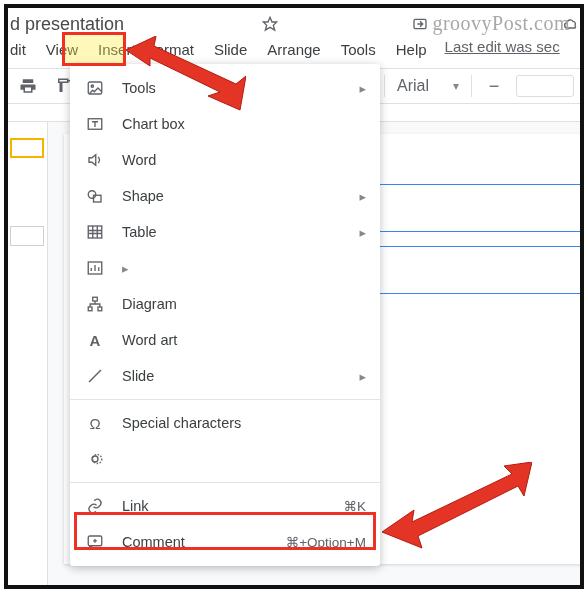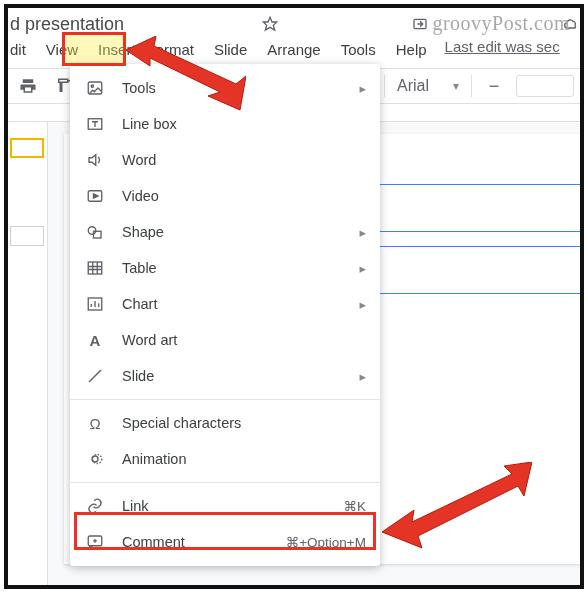--- a/index.html
+++ b/index.html
@@ -166,43 +166,34 @@
       <span class="lbl">Tools</span>
       <span class="sub">▸</span>
     </div>
     <div class="item">
       <span class="ic">
           <svg width="18" height="18" viewBox="0 0 24 24" fill="none" stroke="#5f6368" stroke-width="1.8">
             <rect x="3" y="5" width="18" height="14"></rect>
             <path d="M8 9h8M12 9v7"></path>
           </svg>
         </span>
-      <span class="lbl">Line box</span>
+      <span class="lbl">Chart box</span>
     </div>
     <div class="item">
       <span class="ic">
           <svg width="18" height="18" viewBox="0 0 24 24" fill="none" stroke="#5f6368" stroke-width="1.8">
             <path d="M4 9v6h4l5 4V5L8 9H4z"></path>
             <path d="M16 8a5 5 0 0 1 0 8"></path>
           </svg>
         </span>
       <span class="lbl">Word</span>
     </div>
     <div class="item">
       <span class="ic">
           <svg width="18" height="18" viewBox="0 0 24 24" fill="none" stroke="#5f6368" stroke-width="1.8">
-            <rect x="3" y="5" width="18" height="14" rx="2"></rect>
-            <polygon points="10,9 16,12 10,15" fill="#5f6368"></polygon>
-          </svg>
-        </span>
-      <span class="lbl">Video</span>
-    </div>
-    <div class="item">
-      <span class="ic">
-          <svg width="18" height="18" viewBox="0 0 24 24" fill="none" stroke="#5f6368" stroke-width="1.8">
             <circle cx="8" cy="10" r="5"></circle>
             <rect x="10" y="11" width="10" height="9"></rect>
           </svg>
         </span>
       <span class="lbl">Shape</span>
       <span class="sub">▸</span>
     </div>
     <div class="item">
       <span class="ic">
           <svg width="18" height="18" viewBox="0 0 24 24" fill="none" stroke="#5f6368" stroke-width="1.8">
@@ -213,22 +204,32 @@
       <span class="lbl">Table</span>
       <span class="sub">▸</span>
     </div>
     <div class="item">
       <span class="ic">
           <svg width="18" height="18" viewBox="0 0 24 24" fill="none" stroke="#5f6368" stroke-width="1.8">
             <rect x="3" y="4" width="18" height="16"></rect>
             <path d="M7 16V12M12 16V8M17 16v-5"></path>
           </svg>
         </span>
-      <span class="lbl">Chart</span>
-      <span class="sub">▸</span>
+      <span class="sub">▸</span>
+    </div>
+    <div class="item">
+      <span class="ic">
+          <svg width="18" height="18" viewBox="0 0 24 24" fill="none" stroke="#5f6368" stroke-width="1.8">
+            <rect x="9" y="3" width="6" height="5"></rect>
+            <rect x="3" y="16" width="5" height="5"></rect>
+            <rect x="16" y="16" width="5" height="5"></rect>
+            <path d="M12 8v4M12 12H5.5v4M12 12h6.5v4"></path>
+          </svg>
+        </span>
+      <span class="lbl">Diagram</span>
     </div>
     <div class="item">
       <span class="ic">
           <span style="font-weight:bold;font-size:15px;color:#5f6368;">A</span>
         </span>
       <span class="lbl">Word art</span>
     </div>
     <div class="item">
       <span class="ic">
           <svg width="18" height="18" viewBox="0 0 24 24" fill="none" stroke="#5f6368" stroke-width="2">
@@ -245,21 +246,20 @@
         </span>
       <span class="lbl">Special characters</span>
     </div>
     <div class="item">
       <span class="ic">
           <svg width="18" height="18" viewBox="0 0 24 24" fill="none" stroke="#5f6368" stroke-width="1.8">
             <circle cx="12" cy="12" r="4"></circle>
             <circle cx="15" cy="12" r="6" stroke-dasharray="2,2"></circle>
           </svg>
         </span>
-      <span class="lbl">Animation</span>
     </div>
     <div class="div"></div>
     <div class="item">
       <span class="ic">
           <svg width="18" height="18" viewBox="0 0 24 24" fill="none" stroke="#5f6368" stroke-width="1.8">
             <path d="M10 13a5 5 0 0 0 7 0l2-2a5 5 0 0 0-7-7l-1 1"></path>
             <path d="M14 11a5 5 0 0 0-7 0l-2 2a5 5 0 0 0 7 7l1-1"></path>
           </svg>
         </span>
       <span class="lbl">Link</span>

